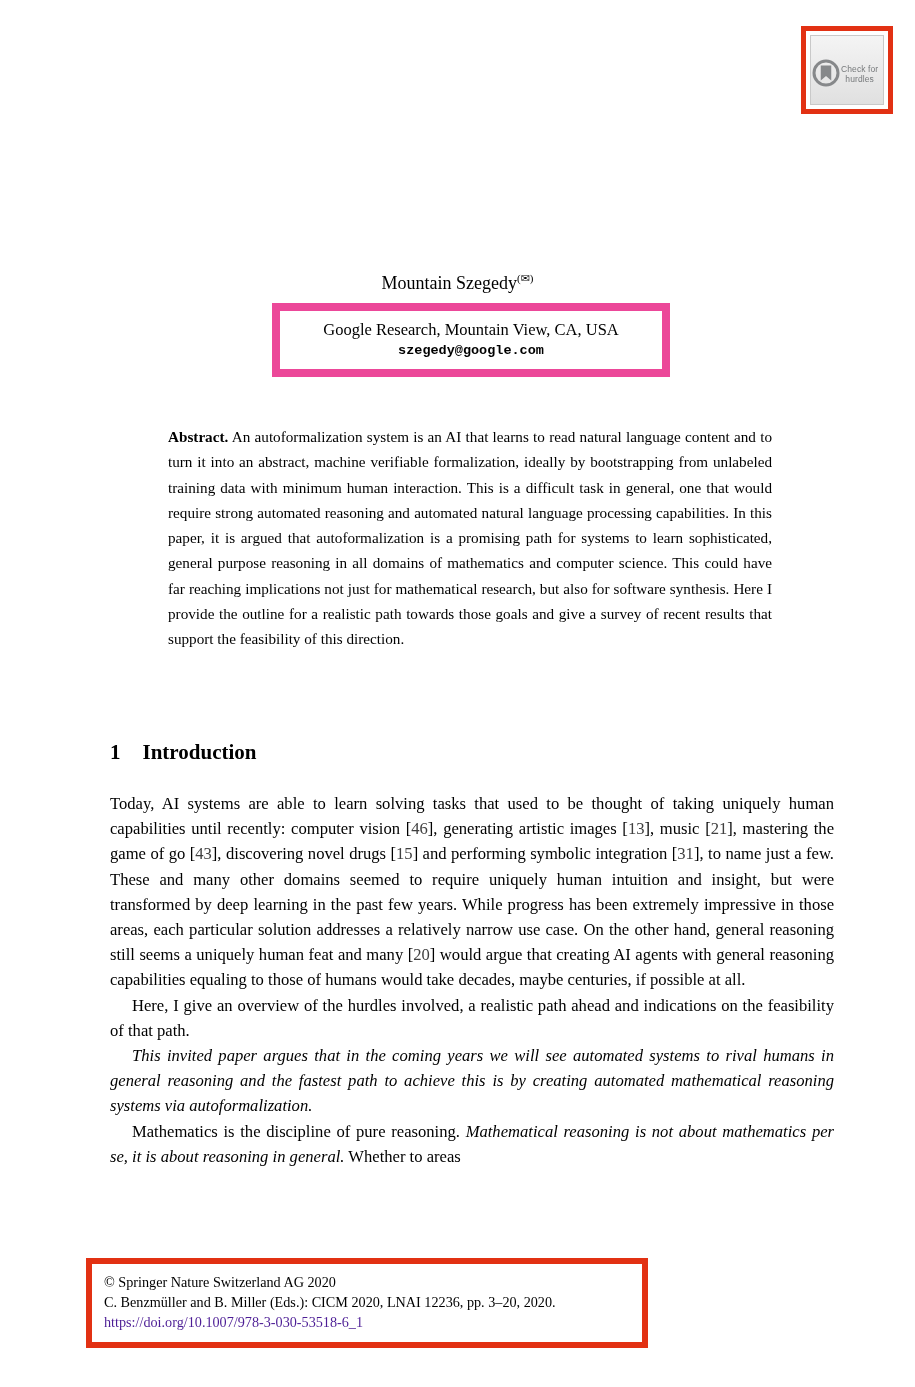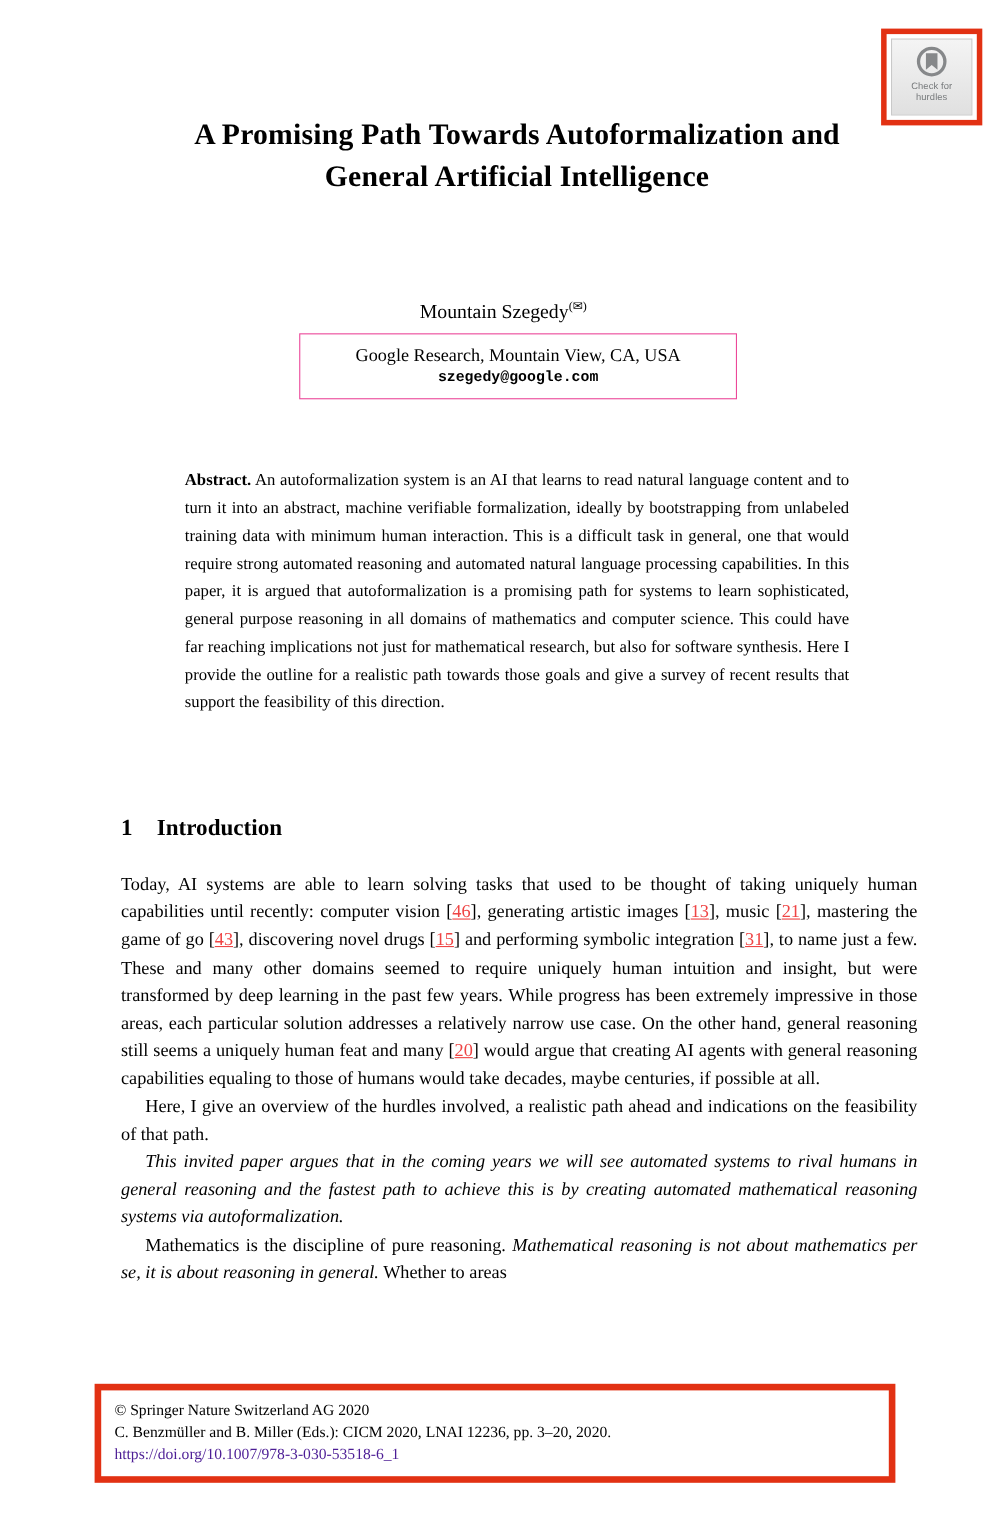--- a/index.html
+++ b/index.html
@@ -32,21 +32,21 @@
     align-items: center;
     justify-content: center;
   }
   .badge-inner {
     width: 74px;
     height: 70px;
     border: 1px solid #c9c9c9;
     background: linear-gradient(to bottom, #f4f4f4 0%, #e9e9e9 55%, #e0e0e0 100%);
     box-sizing: border-box;
     display: flex;
-    flex-direction: column;
+    flex-direction: row;
     align-items: center;
     justify-content: flex-start;
     padding-top: 5px;
   }
   .badge-mark { width: 30px; height: 30px; display: block; }
   .badge-text {
     margin-top: 2px;
     font-family: "Liberation Sans", sans-serif;
     font-size: 8.5px;
     line-height: 10px;
@@ -78,21 +78,21 @@
     font-size: 18px;
   }
   .author sup { font-size: 11px; vertical-align: super; }
 
   
   .affil-box {
     position: absolute;
     top: 303px;
     left: 272px;
     width: 398px;
-    border: 1px solid #ec4899;
+    border: 8px solid #ec4899;
     background: #ffffff;
     box-sizing: border-box;
     padding: 8px 6px 9px 6px;
     text-align: center;
   }
   .affil-line { font-size: 16.5px; line-height: 22px; }
   .affil-mail {
     font-family: "Liberation Mono", "DejaVu Sans Mono", monospace;
     font-size: 13.5px;
     font-weight: bold;
@@ -130,28 +130,28 @@
     left: 110px;
     width: 724px;
     font-size: 16.6px;
     line-height: 25.2px;
     text-align: justify;
     text-justify: inter-word;
   }
   .body p { margin: 0; }
   .body p.indent { text-indent: 22px; }
   .body i { font-style: italic; }
-  .cite { color: #ef4444; text-decoration: underline; }
+  .cite { color: #404040; }
 
   
   .footer-box {
     position: absolute;
     left: 86px;
     top: 1258px;
-    width: 728px;
+    width: 562px;
     border: 6px solid #e23113;
     background: #ffffff;
     box-sizing: border-box;
     padding: 8px 12px 10px 12px;
   }
   .footer-line { font-size: 14.2px; line-height: 20px; }
   .footer-doi { font-size: 14.2px; line-height: 20px; color: #4c1d95; }
 </style>
 </head>
 <body>
@@ -164,21 +164,20 @@
         <circle cx="20" cy="20" r="16" fill="none" stroke="#86888a" stroke-width="4"></circle>
         <path d="M13 10 H27 V30 L20 24 L13 30 Z" fill="#86888a"></path>
       </svg>
       <div class="badge-text">
         <span>Check for</span><br>
         <span>hurdles</span>
       </div>
     </div>
   </div>
 
-  <div class="title">A Promising Path Towards Autoformalization and General Artificial Intelligence</div>
 
   <div class="author">
     <span>Mountain Szegedy</span><sup>(✉)</sup>
   </div>
 
   <div class="affil-box">
     <div class="affil-line">Google Research, Mountain View, CA, USA</div>
     <div class="affil-mail">szegedy@google.com</div>
   </div>
 

